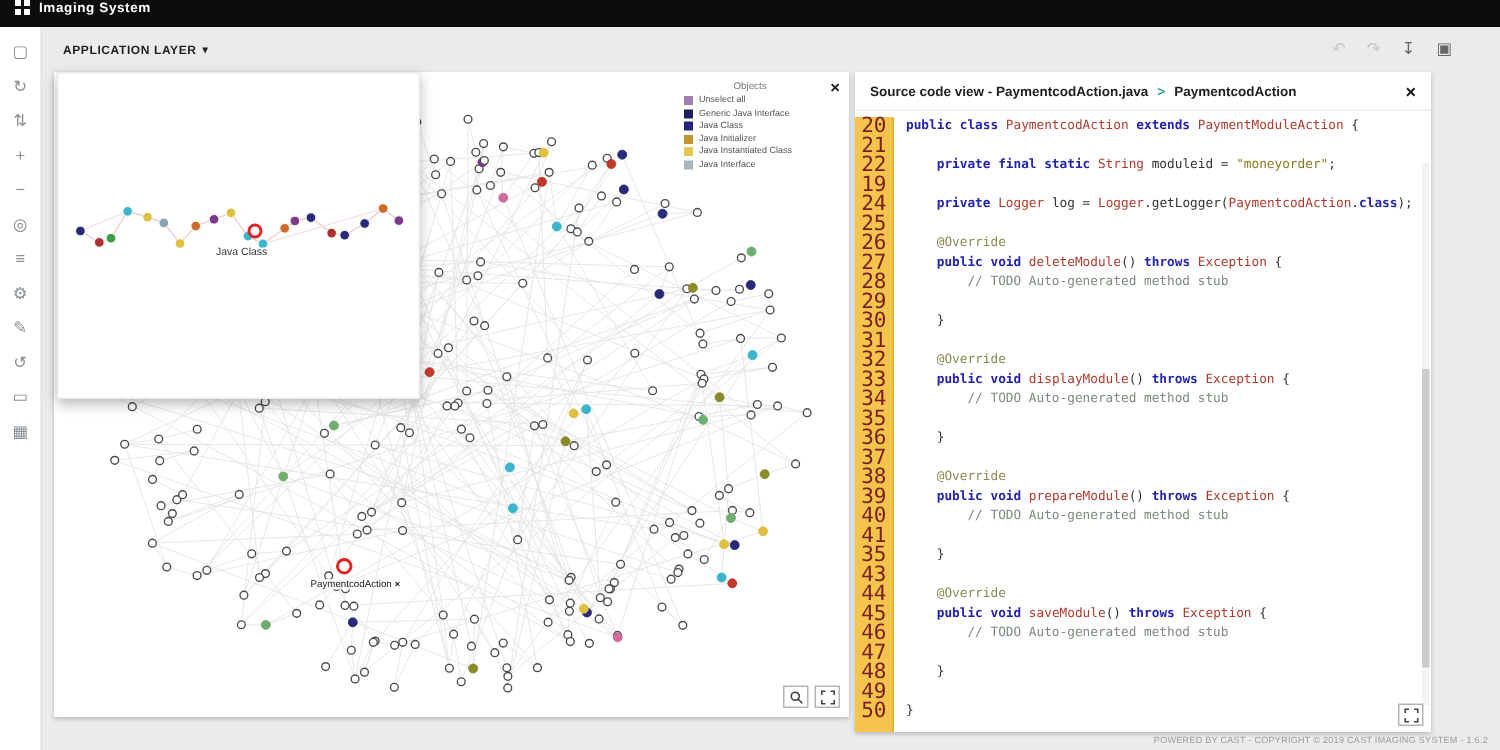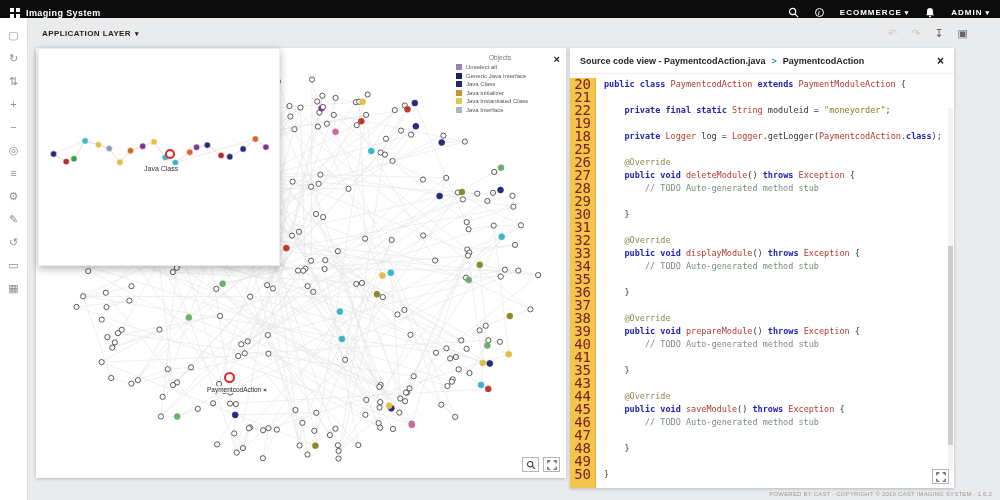--- a/index.html
+++ b/index.html
@@ -2,21 +2,21 @@
 <html><head>
 <meta charset="utf-8">
 <style>
   *{margin:0;padding:0;box-sizing:border-box}
   html,body{width:1000px;height:500px;overflow:hidden;background:#e9ebed;
     font-family:"Liberation Sans",sans-serif;color:#333}
   #stage{position:relative;width:1000px;height:500px}
 
   
   .app-header{position:absolute;left:0;top:0;width:1000px;height:18px;background:#0c0c0c;
-    color:#fff;display:flex;align-items:flex-end;justify-content:space-between;padding:0 10px}
+    color:#fff;display:flex;align-items:flex-start;justify-content:space-between;padding:0 10px}
   .h-left{display:flex;align-items:center;gap:6px;font-size:9px;font-weight:bold;letter-spacing:.4px}
   .h-right{display:flex;align-items:center;gap:16px;font-size:8px;font-weight:bold;letter-spacing:1px}
   .h-menu{display:flex;align-items:center;gap:3px;cursor:pointer}
   .chev{font-size:7px;line-height:1}
   .hicon{display:flex;align-items:center}
   .info-circle{width:9px;height:9px;border:1px solid #fff;border-radius:50%;font-size:6px;
     display:flex;align-items:center;justify-content:center;font-weight:bold;font-family:"Liberation Serif",serif;font-style:italic}
 
   
   .rail{position:absolute;left:0;top:18px;width:28px;height:482px;background:#fff;
@@ -96,43 +96,20 @@
     <div class="h-left">
       <span class="hicon">
         <svg width="10" height="10" viewBox="0 0 10 10">
             <rect x="0" y="0" width="4" height="4" fill="#fff"></rect>
             <rect x="6" y="0" width="4" height="4" fill="#fff"></rect>
             <rect x="0" y="6" width="4" height="4" fill="#fff"></rect>
             <rect x="6" y="6" width="4" height="4" fill="#fff"></rect>
           </svg>
       </span>
       <span>Imaging System</span>
-    </div>
-    <div class="h-right">
-      <span class="hicon">
-        <svg width="11" height="11" viewBox="0 0 12 12" fill="none" stroke="#fff" stroke-width="1.3">
-            <circle cx="5" cy="5" r="3.4"></circle>
-            <line x1="7.7" y1="7.7" x2="11" y2="11"></line>
-          </svg>
-      </span>
-      <span class="info-circle">i</span>
-      <span class="h-menu">
-        <span>ECOMMERCE</span>
-        <span class="chev">▾</span>
-      </span>
-      <span class="hicon">
-        <svg width="10" height="11" viewBox="0 0 10 11" fill="#fff">
-            <path d="M5 1c-1.8 0-3 1.3-3 3v3L1 8.2h8L8 7V4c0-1.7-1.2-3-3-3z"></path>
-            <circle cx="5" cy="9.6" r="1"></circle>
-          </svg>
-      </span>
-      <span class="h-menu">
-        <span>ADMIN</span>
-        <span class="chev">▾</span>
-      </span>
     </div>
   </div>
 
   <div class="rail">
       <div class="ricon">▢</div>
       <div class="ricon">↻</div>
       <div class="ricon">⇅</div>
       <div class="ricon">+</div>
       <div class="ricon">−</div>
       <div class="ricon">◎</div>
@@ -929,21 +906,21 @@
       <span class="src-sep">&gt;</span>
       <span>PaymentcodAction</span>
       <span class="src-close">×</span>
     </div>
     <div class="code-wrap">
       <div class="gutter">
           <div class="ln">20</div>
           <div class="ln">21</div>
           <div class="ln">22</div>
           <div class="ln">19</div>
-          <div class="ln">18</div>
+          <div class="ln">24</div>
           <div class="ln">25</div>
           <div class="ln">26</div>
           <div class="ln">27</div>
           <div class="ln">28</div>
           <div class="ln">29</div>
           <div class="ln">30</div>
           <div class="ln">31</div>
           <div class="ln">32</div>
           <div class="ln">33</div>
           <div class="ln">34</div>

